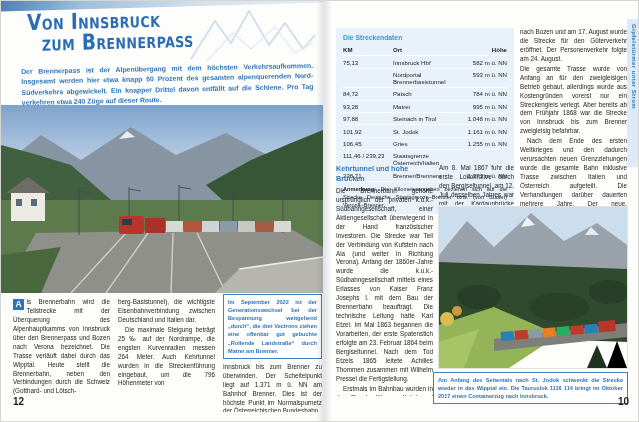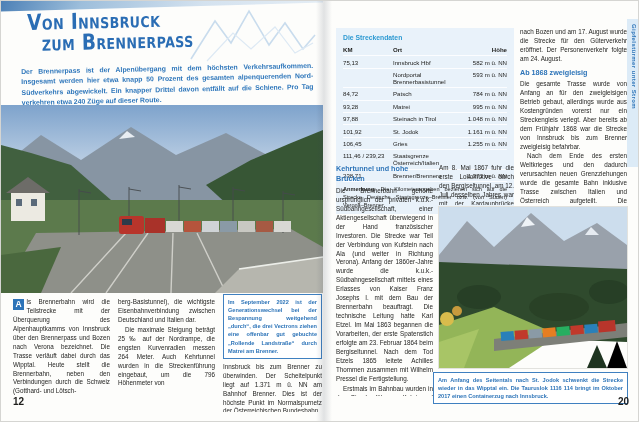--- a/index.html
+++ b/index.html
@@ -209,21 +209,20 @@
   <div class="col c-r1">
     <div class="blue-head">Kehrtunnel und hohe Brücken</div>
     <p>Die Brennerbahn gehörte ursprünglich der privaten k.u.k.-Südbahngesellschaft, einer Aktiengesellschaft überwiegend in der Hand französischer Investoren. Die Strecke war Teil der Verbindung von Kufstein nach Ala (und weiter in Richtung Verona). Anfang der 1860er-Jahre wurde die k.u.k.-Südbahngesellschaft mittels eines Erlasses von Kaiser Franz Josephs I. mit dem Bau der Brennerbahn beauftragt. Die technische Leitung hatte Karl Etzel. Im Mai 1863 begannen die Vorarbeiten, der erste Spatenstich erfolgte am 23. Februar 1864 beim Bergiseltunnel. Nach dem Tod Etzels 1865 leitete Achilles Thommen zusammen mit Wilhelm Pressel die Fertigstellung.</p>
     <p class="indent">Erstmals im Bahnbau wurden in der Streckenführung Kehrtunnel (in St. Jodok und in Pflersch) eingebaut, um auf engem Raum besser Höhenmeter zu gewinnen. Beim dreieinhalbjährigen Bau waren bis zu 20.680 Arbeiter, vorwiegend aus Italien (der Großteil aus Trentino) sowie aus Slowenien und Kroatien, beschäftigt.</p>
   </div>
   <div class="col c-r2">
     <p>Am 8. Mai 1867 fuhr die erste Lokomotive durch den Bergiseltunnel, am 12. Juli desselben Jahres war mit der Kardaunbrücke das letzte größere Hochbauwerk fertiggestellt. Am 25. Juli befuhr ein erster Zug die gesamte Strecke von Innsbruck</p>
   </div>
   <div class="col c-r3">
     <p>nach Bozen und am 17. August wurde die Strecke für den Güterverkehr eröffnet. Der Personenverkehr folgte am 24. August.</p>
-    <div class="blue-head inline">Ab 1868 zweigleisig</div>
     <p>Die gesamte Trasse wurde von Anfang an für den zweigleisigen Betrieb gebaut, allerdings wurde aus Kostengründen vorerst nur ein Streckengleis verlegt. Aber bereits ab dem Frühjahr 1868 war die Strecke von Innsbruck bis zum Brenner zweigleisig befahrbar.</p>
     <p class="indent">Nach dem Ende des ersten Weltkrieges und den dadurch verursachten neuen Grenzziehungen wurde die gesamte Bahn inklusive Trasse zwischen Italien und Österreich aufgeteilt. Die Verhandlungen darüber dauerten mehrere Jahre. Der neue, österreichische Teil wurde 1923 in die staatliche ÖBB überführt. Brenner wurde damit der neue Grenzbahnhof.</p>
   </div>
 
   <div class="photo-right">
     <svg width="188" height="161" viewBox="0 0 188 161" preserveAspectRatio="none">
       <rect width="188" height="52" fill="#ccdded"></rect>
       <polygon points="0,48 28,14 55,40 92,6 125,34 158,16 188,38 188,72 0,72" fill="#99a1ab"></polygon>
       <polygon points="88,10 96,18 82,20" fill="#eef2f6"></polygon>
       <polygon points="152,20 160,28 146,28" fill="#e6ebf1"></polygon>
@@ -246,17 +245,17 @@
         <rect x="76" y="120" width="13" height="9" fill="#c0392b"></rect>
         <rect x="62" y="120" width="13" height="9" fill="#2980b9"></rect>
       </g>
       <polygon points="148,161 158,138 168,161" fill="#1f3420"></polygon>
       <polygon points="168,161 178,134 188,161" fill="#24392
 4"></polygon>
     </svg>
   </div>
   <div class="caption caption-right">Am Anfang des Seitentals nach St. Jodok schwenkt die Strecke wieder in das Wipptal ein. Die Tauruslok 1116 114 bringt im Oktober 2017 einen Containerzug nach Innsbruck.</div>
 
-  <div class="pagenum pright">20</div>
+  <div class="pagenum pright">10</div>
   <div class="chapter-tab">Gipfelstürmer unter Strom</div>
 
   <div class="gutter"></div>
 </div>
 
 </body></html>

